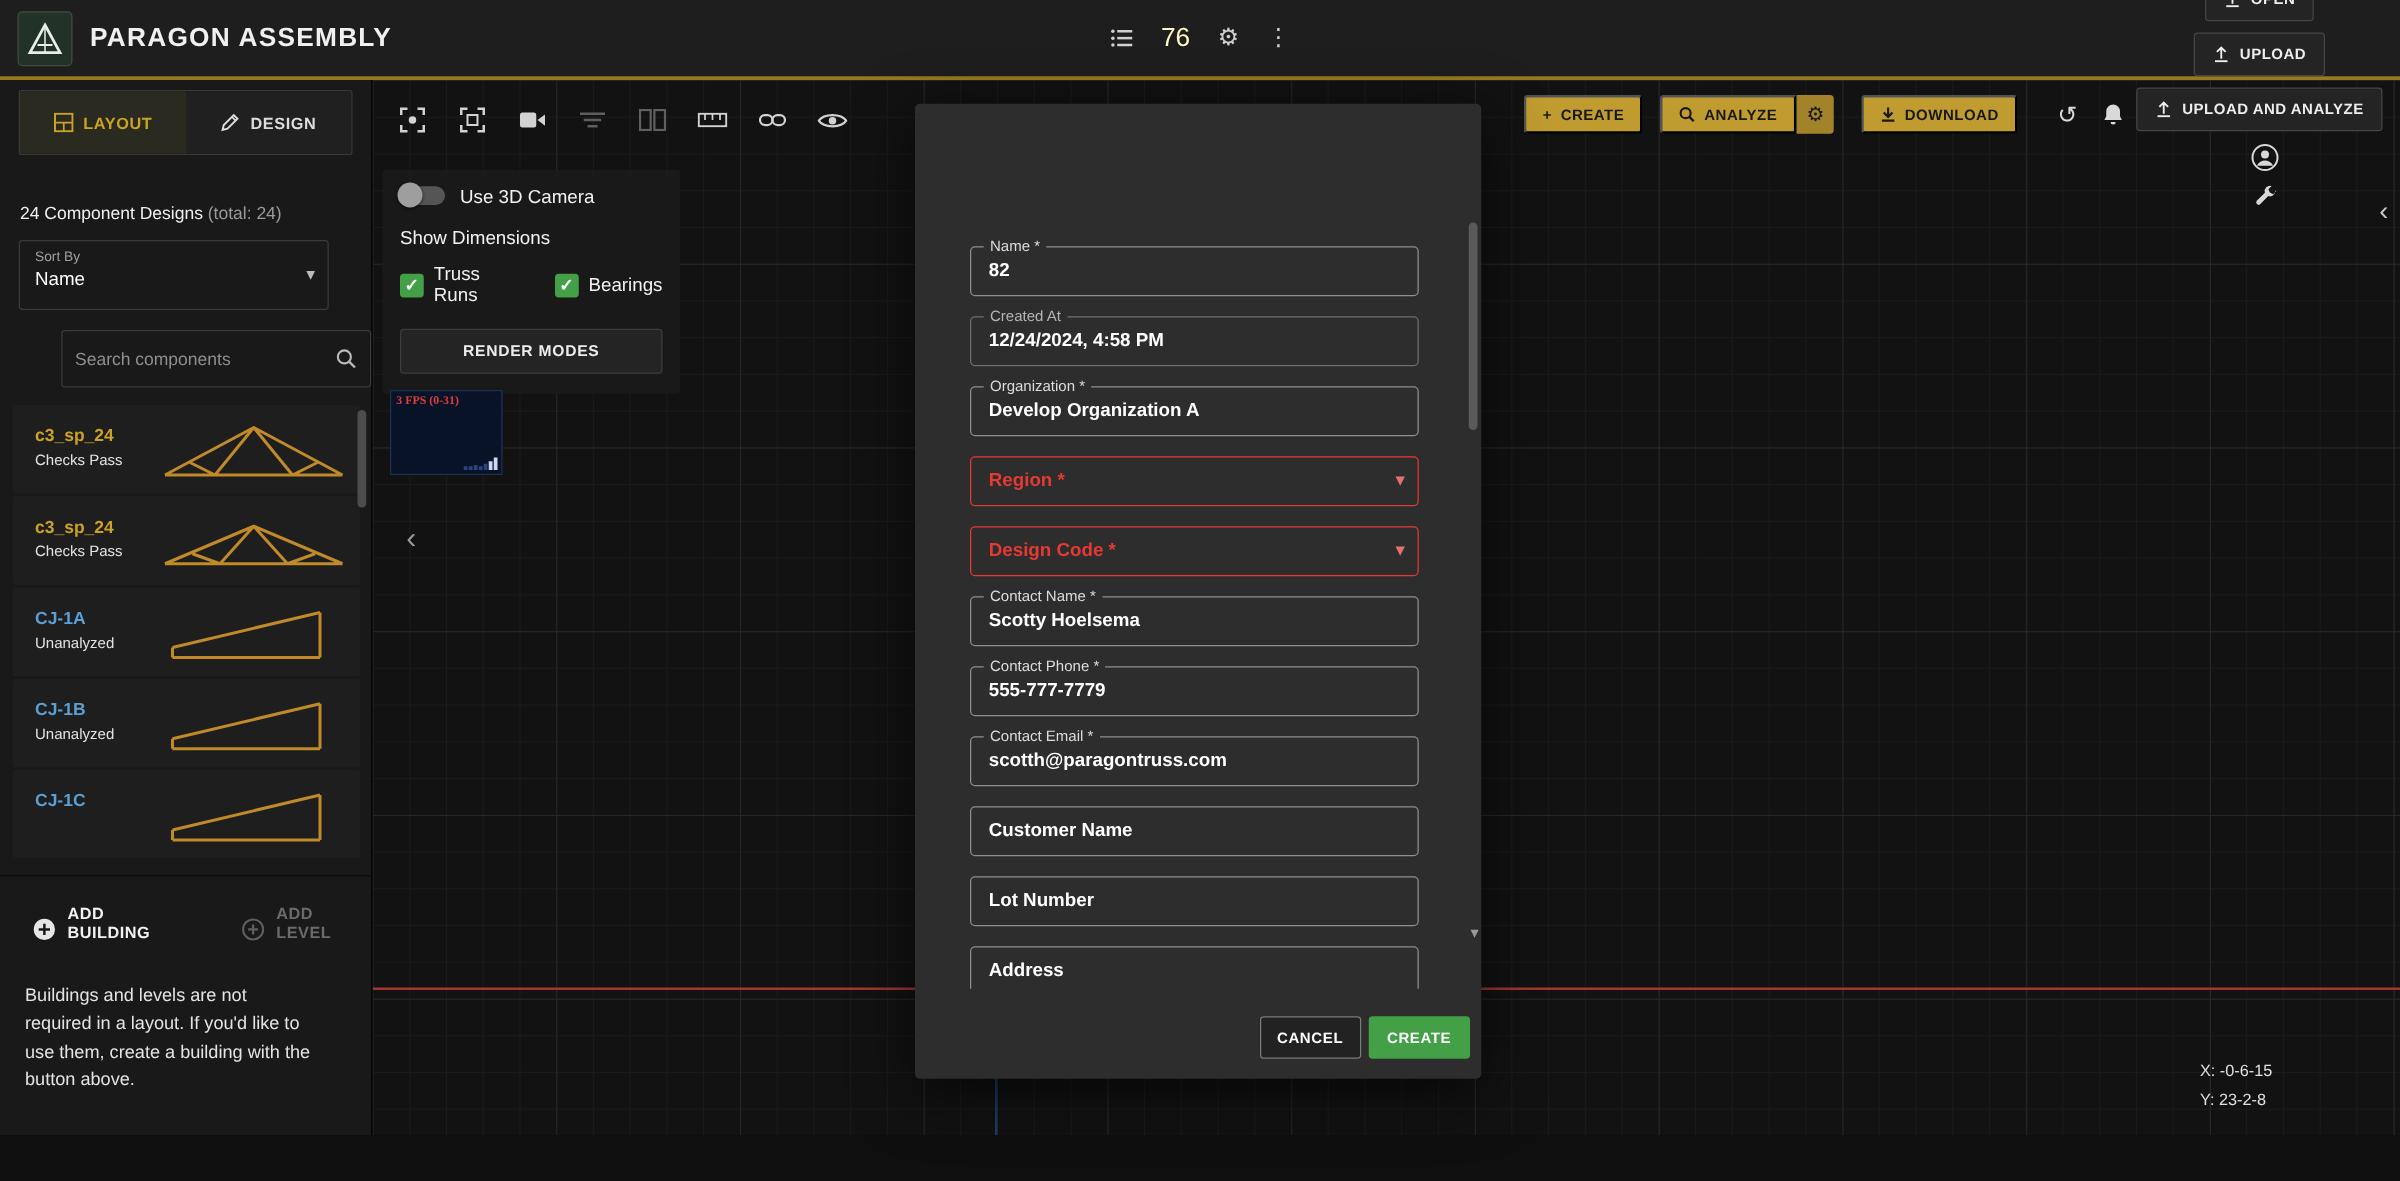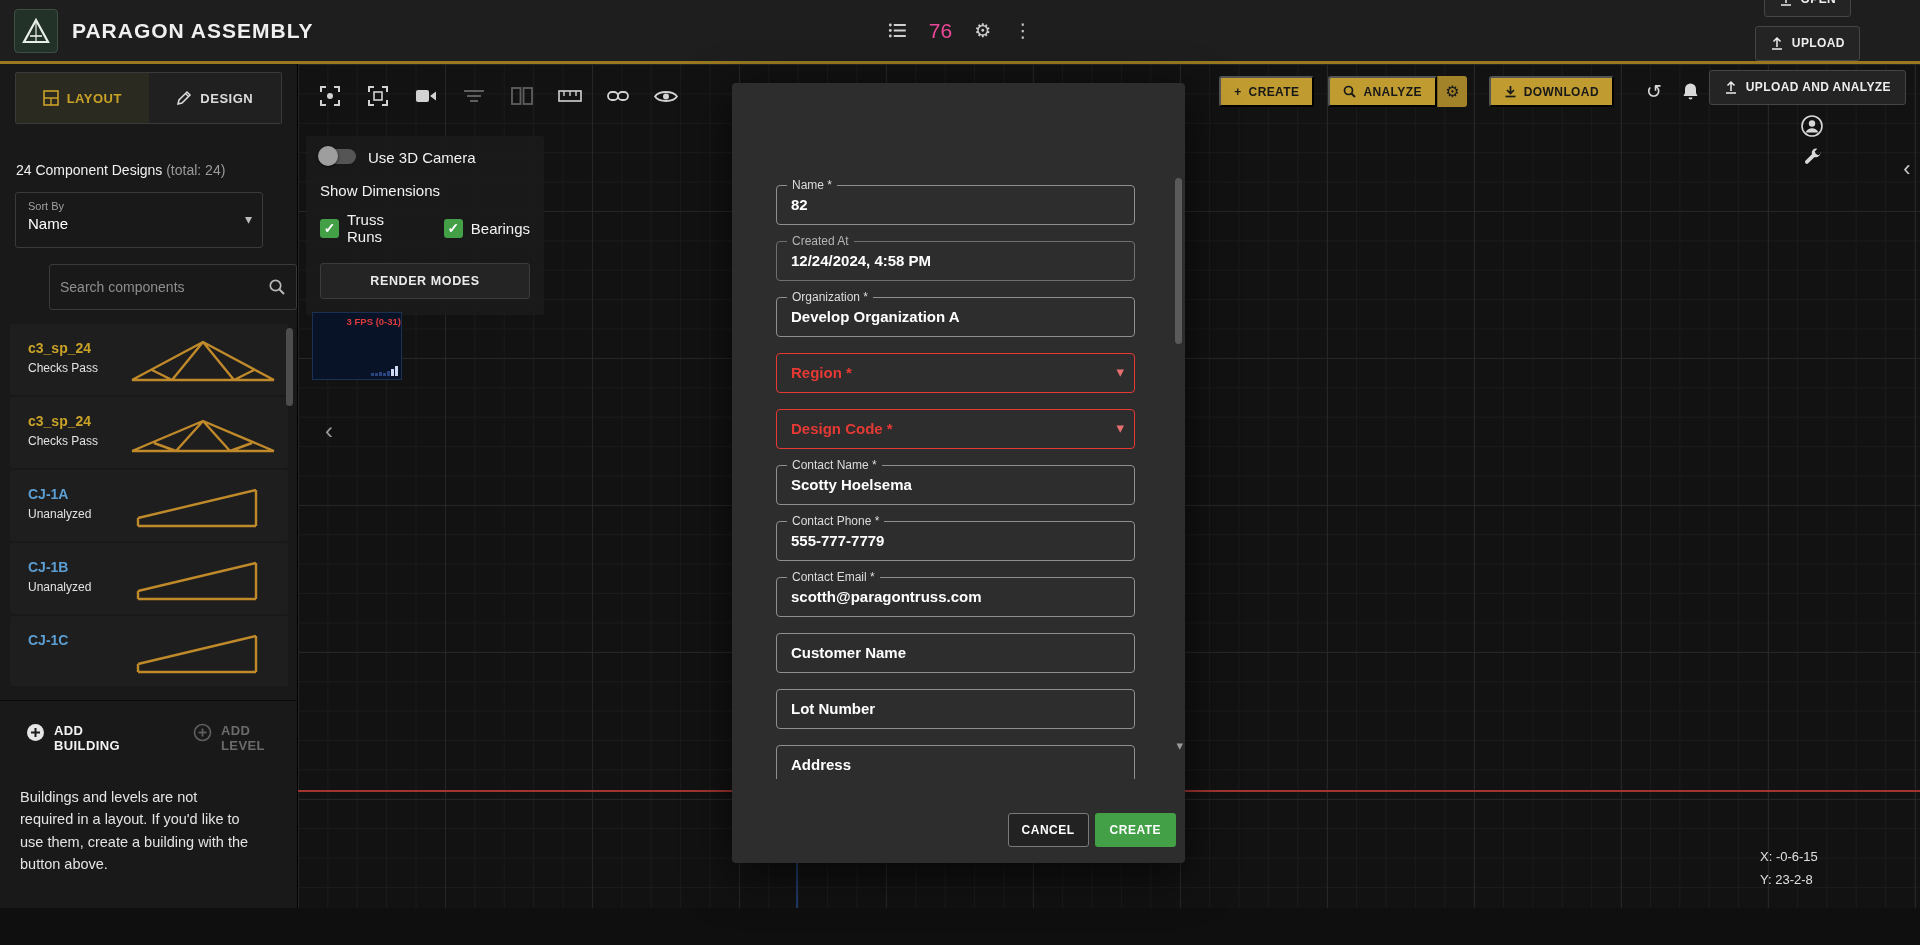--- a/index.html
+++ b/index.html
@@ -8,21 +8,21 @@
   .stage { position:relative; width:1920px; height:945px; }
 
   
   .topbar { position:absolute; left:0; top:0; width:1920px; height:64px;
     background:#1e1e1e; border-bottom:3px solid #98791f; display:flex; align-items:center; padding:0 14px; z-index:40; }
   .logo { width:44px; height:44px; background:#233229; border:1px solid #3c4f42; border-radius:4px;
     display:flex; align-items:center; justify-content:center; margin-right:14px; }
   .app-title { font-size:21px; font-weight:bold; letter-spacing:1px; color:#f0f0f0; }
   .hcenter { position:absolute; left:50%; transform:translateX(-50%); display:flex; align-items:center; gap:22px; }
   .hicon { color:#cfcfcf; font-size:19px; line-height:1; cursor:pointer; }
-  .counter { font-size:21px; color:#ec4899; }
+  .counter { font-size:21px; color:#fef9c3; }
   .hright { margin-left:auto; display:flex; align-items:center; gap:9px;flex-direction:column; }
   .hbtn { display:flex; align-items:center; gap:8px; height:35px; padding:0 14px; background:#242424;
     border:1px solid #454545; border-radius:3px; font-size:12px; font-weight:bold; letter-spacing:.4px;
     color:#ededed; cursor:pointer; white-space:nowrap; }
   .hbtn svg { flex:0 0 auto; }
   .round-icon { margin-left:10px; color:#d8d8d8; }
 
   
   .sidebar { position:absolute; left:0; top:64px; width:298px; height:844px; background:#191919;
     border-right:1px solid #000; z-index:20; }
@@ -49,21 +49,21 @@
     cursor:pointer; }
   .comp-meta { position:absolute; left:18px; top:16px; }
   .comp-name { font-size:14px; font-weight:bold; }
   .comp-name.gold { color:#c9a227; }
   .comp-name.blue { color:#5b9fd4; }
   .comp-status { font-size:12px; color:#e2e2e2; margin-top:5px; }
   .comp-thumb { position:absolute; left:118px; top:8px; width:150px; height:56px; }
   .list-scroll { position:absolute; right:4px; top:264px; width:7px; height:78px; background:#4d4d4d; border-radius:4px; }
   .side-divider { position:absolute; left:0; top:636px; width:298px; border-top:1px solid #0a0a0a; }
   .add-row { position:absolute; left:0; top:650px; width:298px; height:48px; display:flex; align-items:center; }
-  .add-btn { display:flex; align-items:flex-start; gap:9px; font-size:13px; font-weight:bold; letter-spacing:.4px;
+  .add-btn { display:flex; align-items:flex-end; gap:9px; font-size:13px; font-weight:bold; letter-spacing:.4px;
     cursor:pointer; margin-left:26px; }
   .add-btn.enabled { color:#f2f2f2; }
   .add-btn.disabled { color:#6b6b6b; cursor:default; margin-left:40px; }
   .help-text { position:absolute; left:20px; top:722px; width:232px; font-size:14.5px; line-height:1.55; color:#e4e4e4; }
 
   
   .canvas { position:absolute; left:298px; top:64px; width:1622px; height:844px; background:#121212;
     background-image:
       linear-gradient(#262626 1px, transparent 1px),
       linear-gradient(90deg, #262626 1px, transparent 1px),
@@ -86,21 +86,21 @@
   .checkbox { width:19px; height:19px; background:#43a047; border-radius:3px; display:flex; align-items:center;
     justify-content:center; color:#fff; font-size:14px; font-weight:bold; cursor:pointer; flex:0 0 auto; }
   .check-item { display:flex; align-items:center; gap:8px; cursor:pointer; }
   .check-item + .check-item { margin-left:16px; }
   .render-btn { margin-top:18px; width:100%; height:36px; background:#242424; border:1px solid #3c3c3c;
     border-radius:3px; color:#ececec; font-size:12.5px; font-weight:bold; letter-spacing:.6px; cursor:pointer;
     font-family:"Liberation Sans", sans-serif; }
   .fps-widget { position:absolute; left:14px; top:248px; width:90px; height:68px; background:#081328;
     border:1px solid #1c3054; cursor:pointer; }
   .fps-label { font-size:9.5px; font-weight:bold; color:#e03c3c; padding:3px 0 0 4px;
-    font-family:Liberation Sans, sans-serif;text-align:right; }
+    font-family:Liberation Serif, serif; }
   .fps-bars { position:absolute; right:3px; bottom:3px; display:flex; align-items:flex-end; gap:1px; }
   .fps-bars i { display:block; width:3px; background:#27457e; }
   .fps-bars i.hi { background:#cdd8f5; }
   .collapse-left { position:absolute; left:18px; top:352px; width:26px; height:30px; display:flex;
     align-items:center; justify-content:center; color:#9a9a9a; font-size:24px; cursor:pointer; }
   .canvas-actions { position:absolute; right:10px; top:12px; display:flex; align-items:center; }
   .gbtn { display:flex; align-items:center; gap:7px; height:31px; padding:0 13px; background:#bf9b30;
     color:#181818; font-weight:bold; font-size:12px; letter-spacing:.4px; border-radius:3px; cursor:pointer;
     white-space:nowrap; }
   .gbtn.seg-left { border-radius:3px 0 0 3px; }
@@ -115,21 +115,21 @@
   .coords { position:absolute; left:1462px; top:782px; font-size:13px; color:#e0e0e0; line-height:1.75; }
 
   
   .modal { position:absolute; left:732px; top:83px; width:453px; height:780px; background:#2d2d2d;
     border-radius:4px; box-shadow:0 12px 48px rgba(0,0,0,.65); z-index:50; }
   .modal-tabs { display:flex; height:56px; }
   .mtab { flex:1; display:flex; align-items:center; justify-content:center; font-size:13px; font-weight:bold;
     letter-spacing:.7px; color:#b5b5b5; position:relative; cursor:pointer; }
   .mtab.active { color:#fff; }
   .mtab.active::after { content:""; position:absolute; left:0; right:0; bottom:0; height:3px; background:#c9a227; }
-  .mform { position:absolute; top:56px; left:0; right:0; height:640px; overflow:hidden; padding:46px 50px 0 44px; }
+  .mform { position:absolute; top:68px; left:0; right:0; height:640px; overflow:hidden; padding:46px 50px 0 44px; }
   .field { position:relative; height:40px; border:1px solid #8f8f8f; border-radius:4px; margin-bottom:16px;
     cursor:text; }
   .field.dim { border-color:#6f6f6f; }
   .field.error { border-color:#e53935; cursor:pointer; }
   .flabel { position:absolute; top:-8px; left:10px; background:#2d2d2d; padding:0 5px; font-size:12px;
     color:#dcdcdc; white-space:nowrap; }
   .field.dim .flabel { color:#b5b5b5; }
   .fvalue { display:block; line-height:38px; padding:0 14px; font-size:15px; font-weight:bold; color:#fff;
     white-space:nowrap; overflow:hidden; }
   .finline { display:block; line-height:38px; padding:0 14px; font-size:15px; font-weight:bold; color:#fff; }

